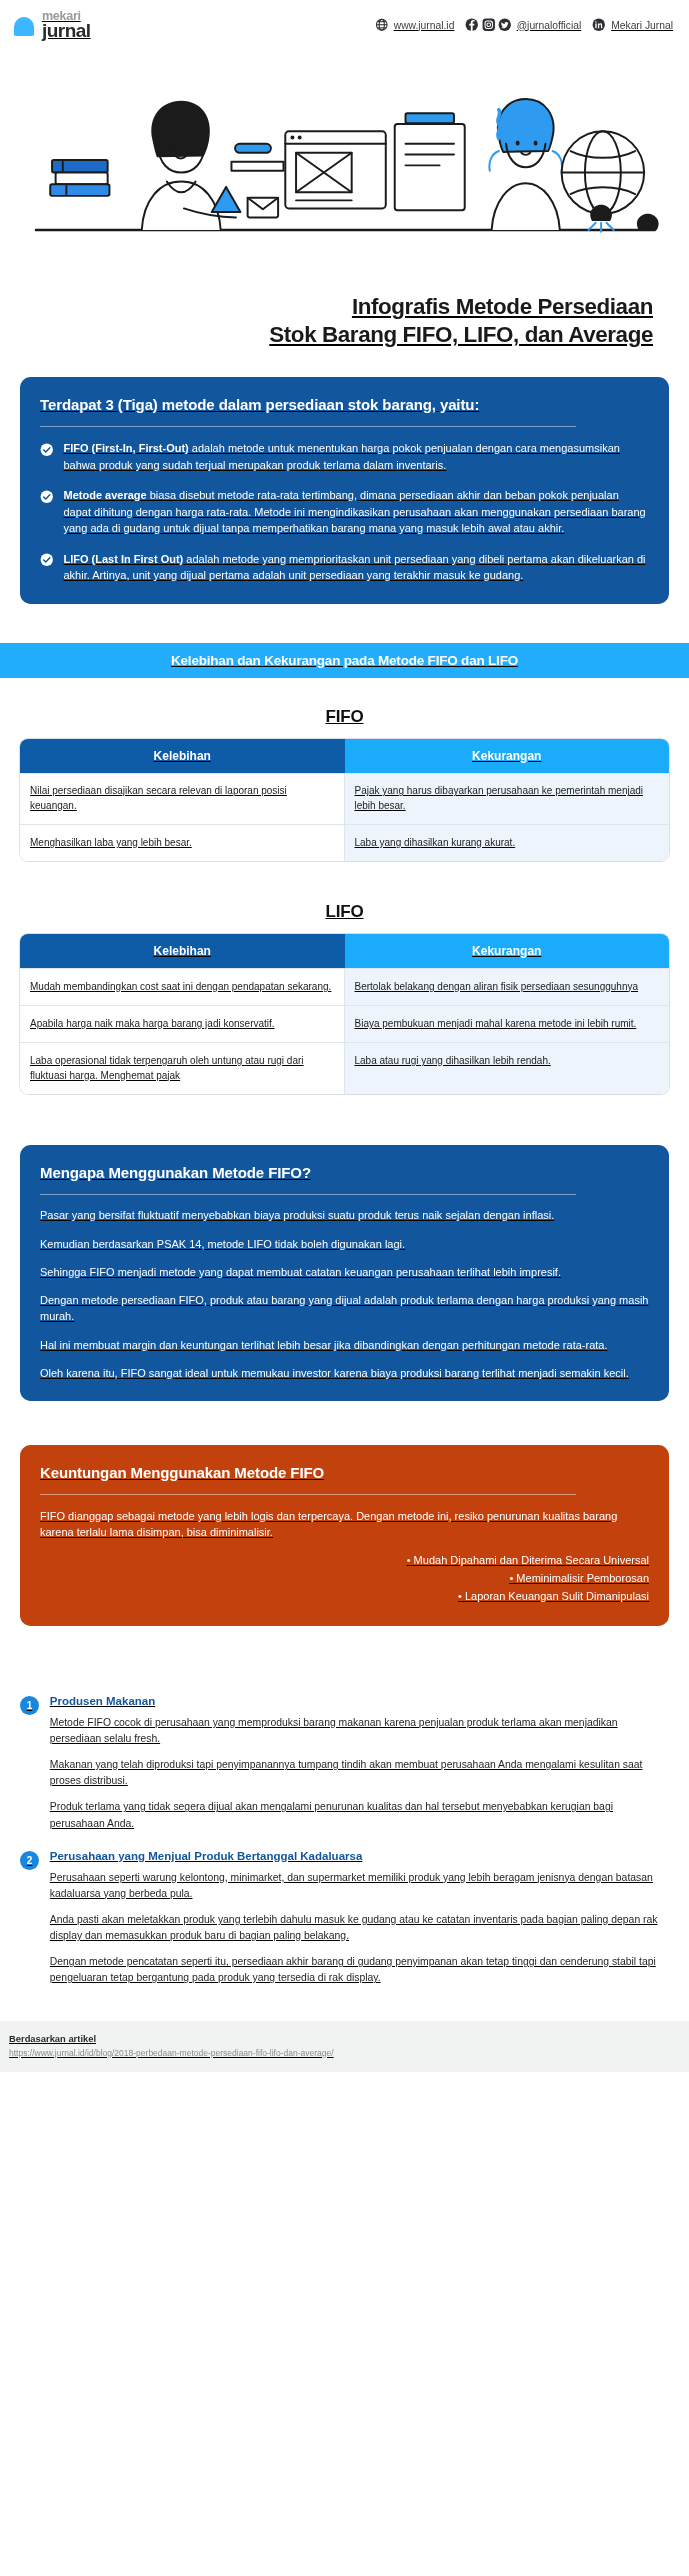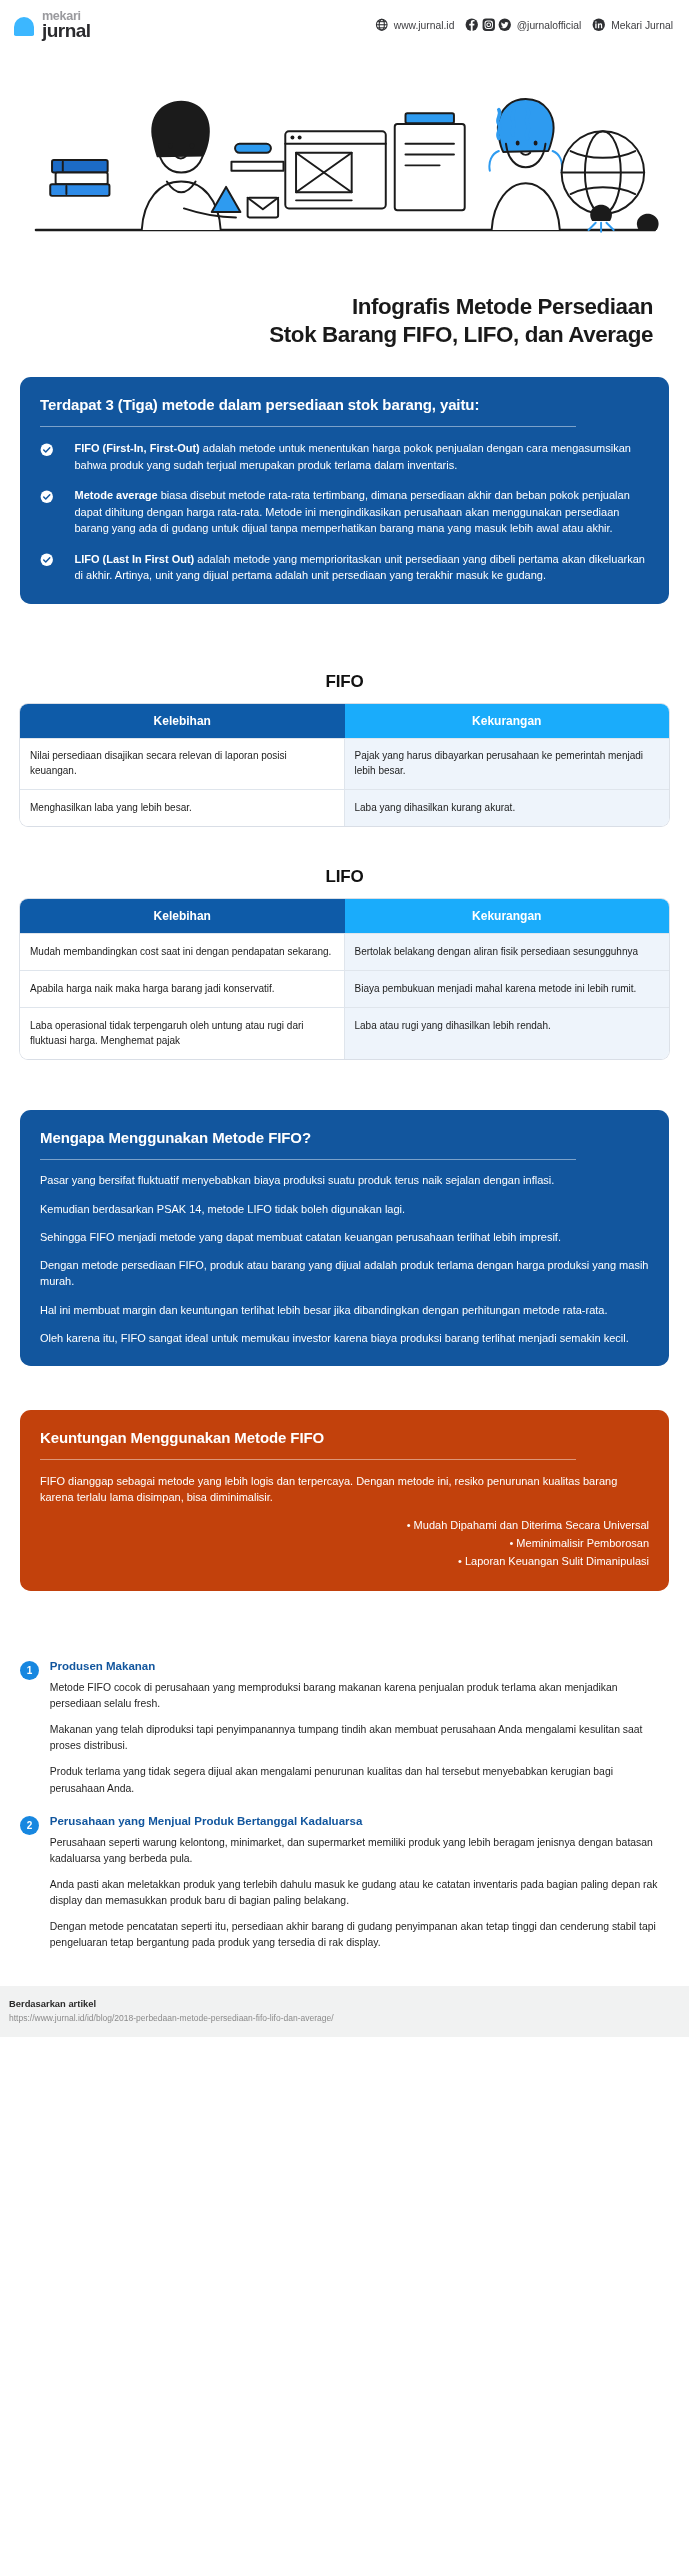--- a/index.html
+++ b/index.html
@@ -7,20 +7,21 @@
     width: 689px;
     background: #ffffff;
     font-family: "Liberation Sans", sans-serif;
   }
   .page {
     width: 689px;
     min-height: 2576px;
     position: relative;
     background: #ffffff;
     overflow: hidden;
+    text-decoration: underline;
   }
 
   
   .header {
     height: 50px;
     display: flex;
     align-items: center;
     padding: 0 16px 0 12.6px;
     gap: 0;
   }
@@ -99,21 +100,21 @@
     letter-spacing: -0.1px;
   }
   .rule {
     height: 0.9px;
     background: rgba(255,255,255,0.45);
     margin: 10.8px 0 12.6px 0;
     width: 88%;
   }
   .bullet-row {
     display: flex;
-    gap: 21px;
+    gap: 10px;
     margin-bottom: 13.5px;
   }
   .bullet-row:last-child { margin-bottom: 0; }
   .check {
     flex: 0 0 auto;
     width: 13.5px; height: 13.5px; margin-top: 2.7px;
   }
   .check svg { width: 13.5px; height: 13.5px; display: block; }
   .bullet-text {
     font-size: 11px;
@@ -407,20 +408,21 @@
         </span>
         <div class="bullet-text">
           <b>LIFO (Last In First Out)</b><span> adalah metode yang memprioritaskan unit persediaan yang dibeli pertama akan dikeluarkan di akhir. Artinya, unit yang dijual pertama adalah unit persediaan yang terakhir masuk ke gudang.</span>
         </div>
       </div>
     </div>
   </div>
 
   <div class="sp-lg"></div>
 
+  <div class="banner">Kelebihan dan Kekurangan pada Metode FIFO dan LIFO</div>
 
   <div class="wrap">
     <div class="tbl-label">FIFO</div>
     <table class="cmp">
       <thead>
         <tr>
           <th class="th-pro">Kelebihan</th>
           <th class="th-con">Kekurangan</th>
         </tr>
       </thead>

